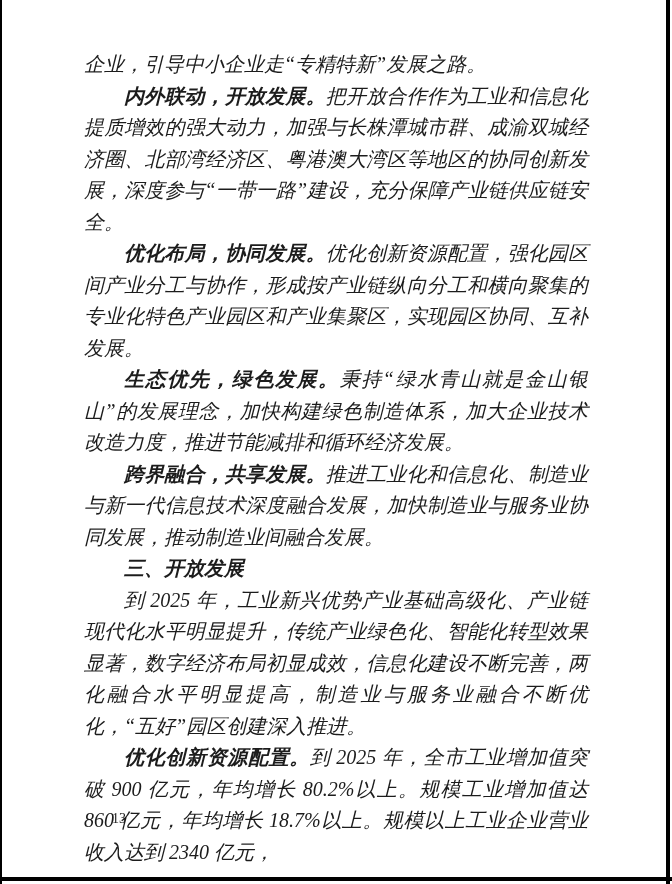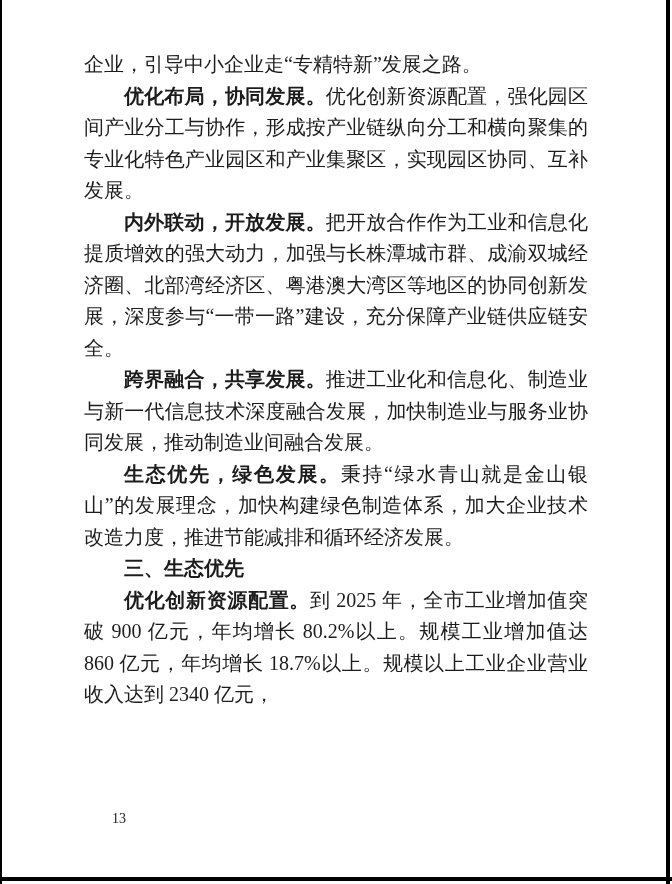--- a/index.html
+++ b/index.html
@@ -37,20 +37,21 @@
   }
   .content {
     position: absolute;
     left: 84px;
     top: 49px;
     width: 504px;
     font-size: 20px;
     line-height: 31.5px;
     text-align: justify;
     text-justify: inter-ideograph;
+    font-style: italic;
   }
   .content p {
     margin: 0;
     padding: 0;
     text-indent: 2em;
   }
   .content p.no-indent {
     text-indent: 0;
   }
   .lead {
@@ -77,37 +78,40 @@
   <div class="edge-right"></div>
   <div class="edge-bottom"></div>
 
   <div class="content">
 
     <p class="no-indent">
       <span>企业，引导中小企业走“专精特新”发展之路。</span>
     </p>
 
     <p>
+      <span class="lead">内外联动，开放发展。</span><span>把开放合作作为工业和信息化提质增效的强大动力，加强与长株潭城市群、成渝双城经济圈、北部湾经济区、粤港澳大湾区等地区的协同创新发展，深度参与“一带一路”建设，充分保障产业链供应链安全。</span>
+    </p>
+
+    <p>
       <span class="lead">优化布局，协同发展。</span><span>优化创新资源配置，强化园区间产业分工与协作，形成按产业链纵向分工和横向聚集的专业化特色产业园区和产业集聚区，实现园区协同、互补发展。</span>
     </p>
 
     <p>
-      <span class="lead">内外联动，开放发展。</span><span>把开放合作作为工业和信息化提质增效的强大动力，加强与长株潭城市群、成渝双城经济圈、北部湾经济区、粤港澳大湾区等地区的协同创新发展，深度参与“一带一路”建设，充分保障产业链供应链安全。</span>
+      <span class="lead">生态优先，绿色发展。</span><span>秉持“绿水青山就是金山银山”的发展理念，加快构建绿色制造体系，加大企业技术改造力度，推进节能减排和循环经济发展。</span>
     </p>
 
     <p>
       <span class="lead">跨界融合，共享发展。</span><span>推进工业化和信息化、制造业与新一代信息技术深度融合发展，加快制造业与服务业协同发展，推动制造业间融合发展。</span>
     </p>
 
+    <p class="section-heading">三、开放发展</p>
+
     <p>
-      <span class="lead">生态优先，绿色发展。</span><span>秉持“绿水青山就是金山银山”的发展理念，加快构建绿色制造体系，加大企业技术改造力度，推进节能减排和循环经济发展。</span>
+      <span>到 2025 年，工业新兴优势产业基础高级化、产业链现代化水平明显提升，传统产业绿色化、智能化转型效果显著，数字经济布局初显成效，信息化建设不断完善，两化融合水平明显提高，制造业与服务业融合不断优化，“五好”园区创建深入推进。</span>
     </p>
-
-    <p class="section-heading">三、生态优先</p>
-
 
     <p>
       <span class="lead">优化创新资源配置。</span><span>到 2025 年，全市工业增加值突破 900 亿元，年均增长 80.2%以上。规模工业增加值达 860 亿元，年均增长 18.7%以上。规模以上工业企业营业收入达到 2340 亿元，</span>
     </p>
 
   </div>
 
   <div class="page-number">13</div>
 
 </div>

